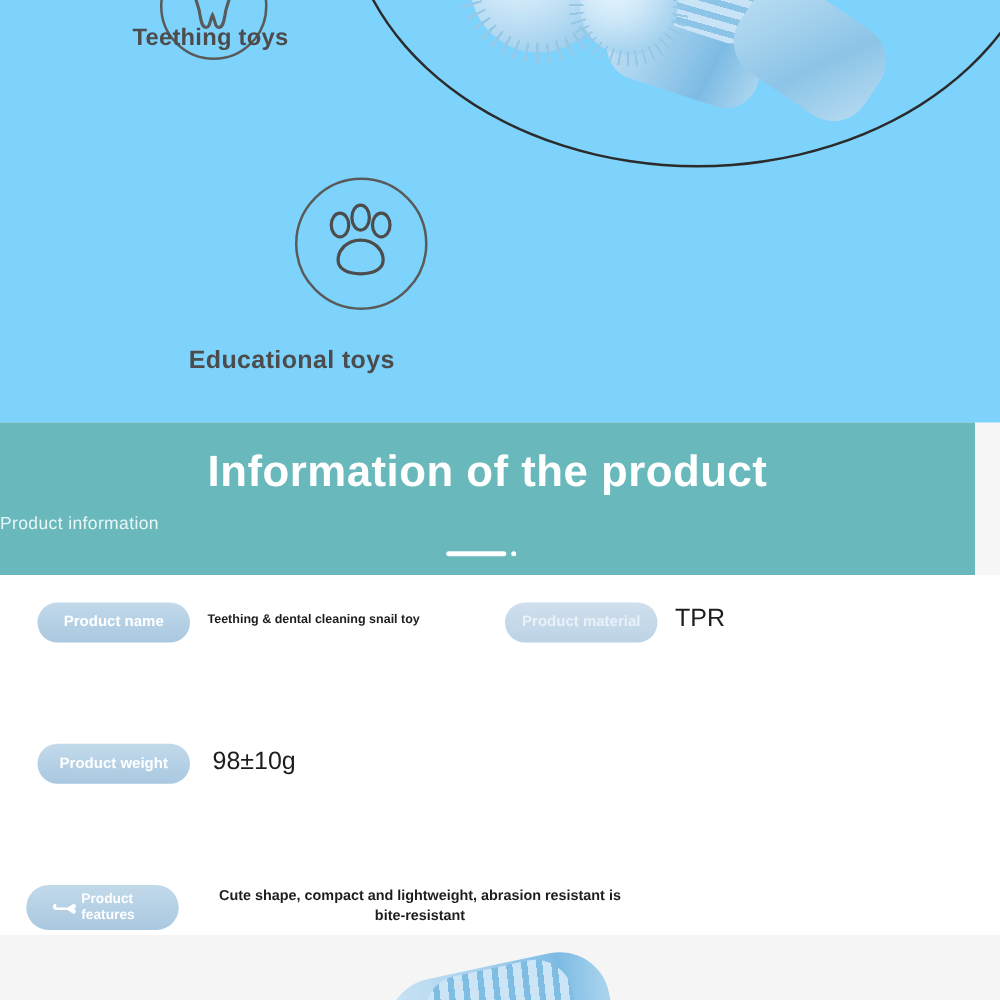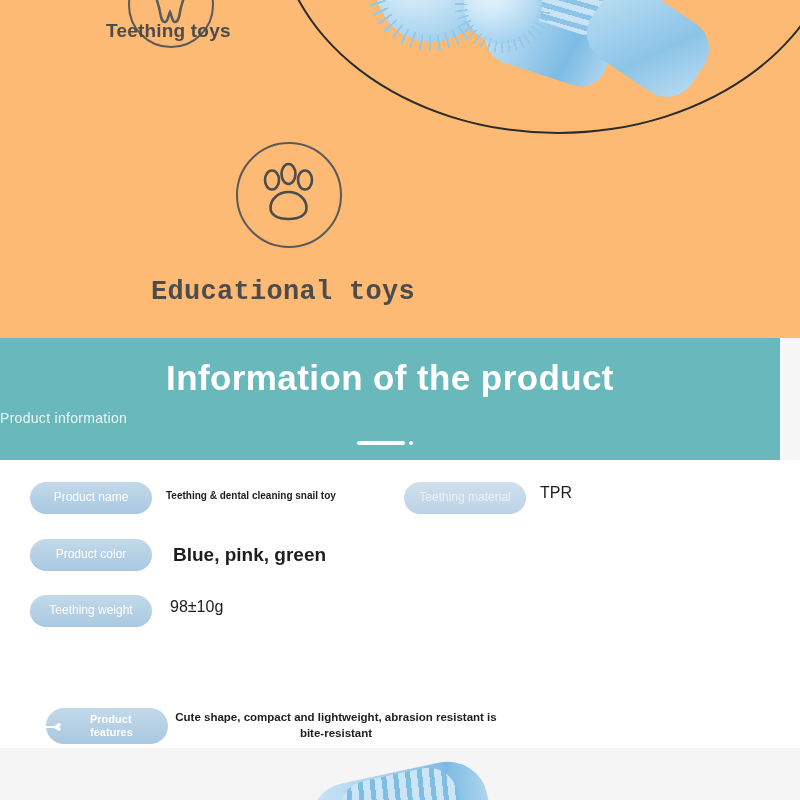--- a/index.html
+++ b/index.html
@@ -20,21 +20,21 @@
     background: #f7f7f7;
     overflow: hidden;
   }
 
   
   .hero {
     position: absolute;
     left: 0; top: 0;
     width: 800px;
     height: 338px;
-    background: #fdba74;
+    background: #7dd3fc;
     overflow: hidden;
   }
 
   
   .hero-arc {
     position: absolute;
     left: 276px;
     top: -300px;
     width: 560px;
     height: 430px;
@@ -185,23 +185,22 @@
   }
   .hero-label.teething {
     left: 106px;
     top: 20px;
     font-size: 19px;
     letter-spacing: 0.2px;
   }
   .hero-label.educational {
     left: 151px;
     top: 277px;
-    font-size: 27px;
+    font-size: 20px;
     letter-spacing: 0.3px;
-    font-family: Liberation Mono, monospace;
   }
 
   
   .banner {
     position: absolute;
     left: 0;
     top: 338px;
     width: 780px;
     height: 142px;
     background: #69b8bc;
@@ -264,21 +263,21 @@
   .pill {
     position: absolute;
     left: 30px;
     top: 0;
     width: 122px;
     height: 32px;
     border-radius: 16px;
     background: linear-gradient(180deg, #c2d9ea 0%, #a9c8e0 100%);
     color: #ffffff;
     font-size: 12px;
-    font-weight: normal;
+    font-weight: bold;
     display: flex;
     align-items: center;
     justify-content: center;
     box-sizing: border-box;
     text-align: center;
     line-height: 1.15;
   }
   .pill.faded {
     background: linear-gradient(180deg, #cfdfed 0%, #bcd3e6 100%);
     color: #e9f1f8;
@@ -293,34 +292,34 @@
   }
   .val.small {
     font-size: 10px;
     font-weight: bold;
   }
   .val.med {
     font-size: 19px;
     font-weight: bold;
   }
   .val.plain {
-    font-size: 16px;
+    font-size: 20px;
     font-weight: normal;
   }
   .val.wrap {
     white-space: normal;
     font-size: 11.5px;
     font-weight: bold;
     width: 340px;
     text-align: center;
     line-height: 1.35;
   }
   .feature-pill {
     position: absolute;
-    left: 46px;
+    left: 21px;
     top: 0;
     width: 122px;
     height: 36px;
     border-radius: 18px;
     background: linear-gradient(180deg, #c2d9ea 0%, #a9c8e0 100%);
     color: #ffffff;
     font-size: 11px;
     font-weight: bold;
     display: flex;
     align-items: center;
@@ -378,31 +377,27 @@
     <div class="banner-sub">Product information</div>
     <div class="banner-rule"></div>
     <div class="banner-dot"></div>
   </div>
 
   <div class="spec-area">
 
     <div class="spec-row" style="top:22px;">
       <div class="pill">Product name</div>
       <div class="val small" style="left:166px; top:8px;">Teething &amp; dental cleaning snail toy</div>
-      <div class="pill faded wide2">Teething material</div>
+      <div class="pill faded wide2">Product material</div>
       <div class="val plain" style="left:540px; top:2px;">TPR</div>
     </div>
 
-    <div class="spec-row" style="top:79px;">
-      <div class="pill">Product color</div>
-      <div class="val med" style="left:173px; top:5px;">Blue, pink, green</div>
-    </div>
 
     <div class="spec-row" style="top:135px;">
-      <div class="pill">Teething weight</div>
+      <div class="pill">Product weight</div>
       <div class="val plain" style="left:170px; top:3px;">98±10g</div>
     </div>
 
     <div class="spec-row" style="top:191px;">
     </div>
 
     <div class="spec-row" style="top:248px;">
       <div class="feature-pill">Product features</div>
       <svg class="feature-icon" viewBox="0 0 20 18">
         <path d="M3 6c-1.6 0-2.7 1-2.7 2.4C0.3 9.8 1.4 11 3 11h9l4 2.6c1 .7 2.4.2 2.7-1c.3-1.2-.5-2.3-1.7-2.4l-1-.1l1-.1c1.2-.1 2-1.2 1.7-2.4c-.3-1.2-1.7-1.7-2.7-1L12 9H3z" fill="#ffffff"></path>

